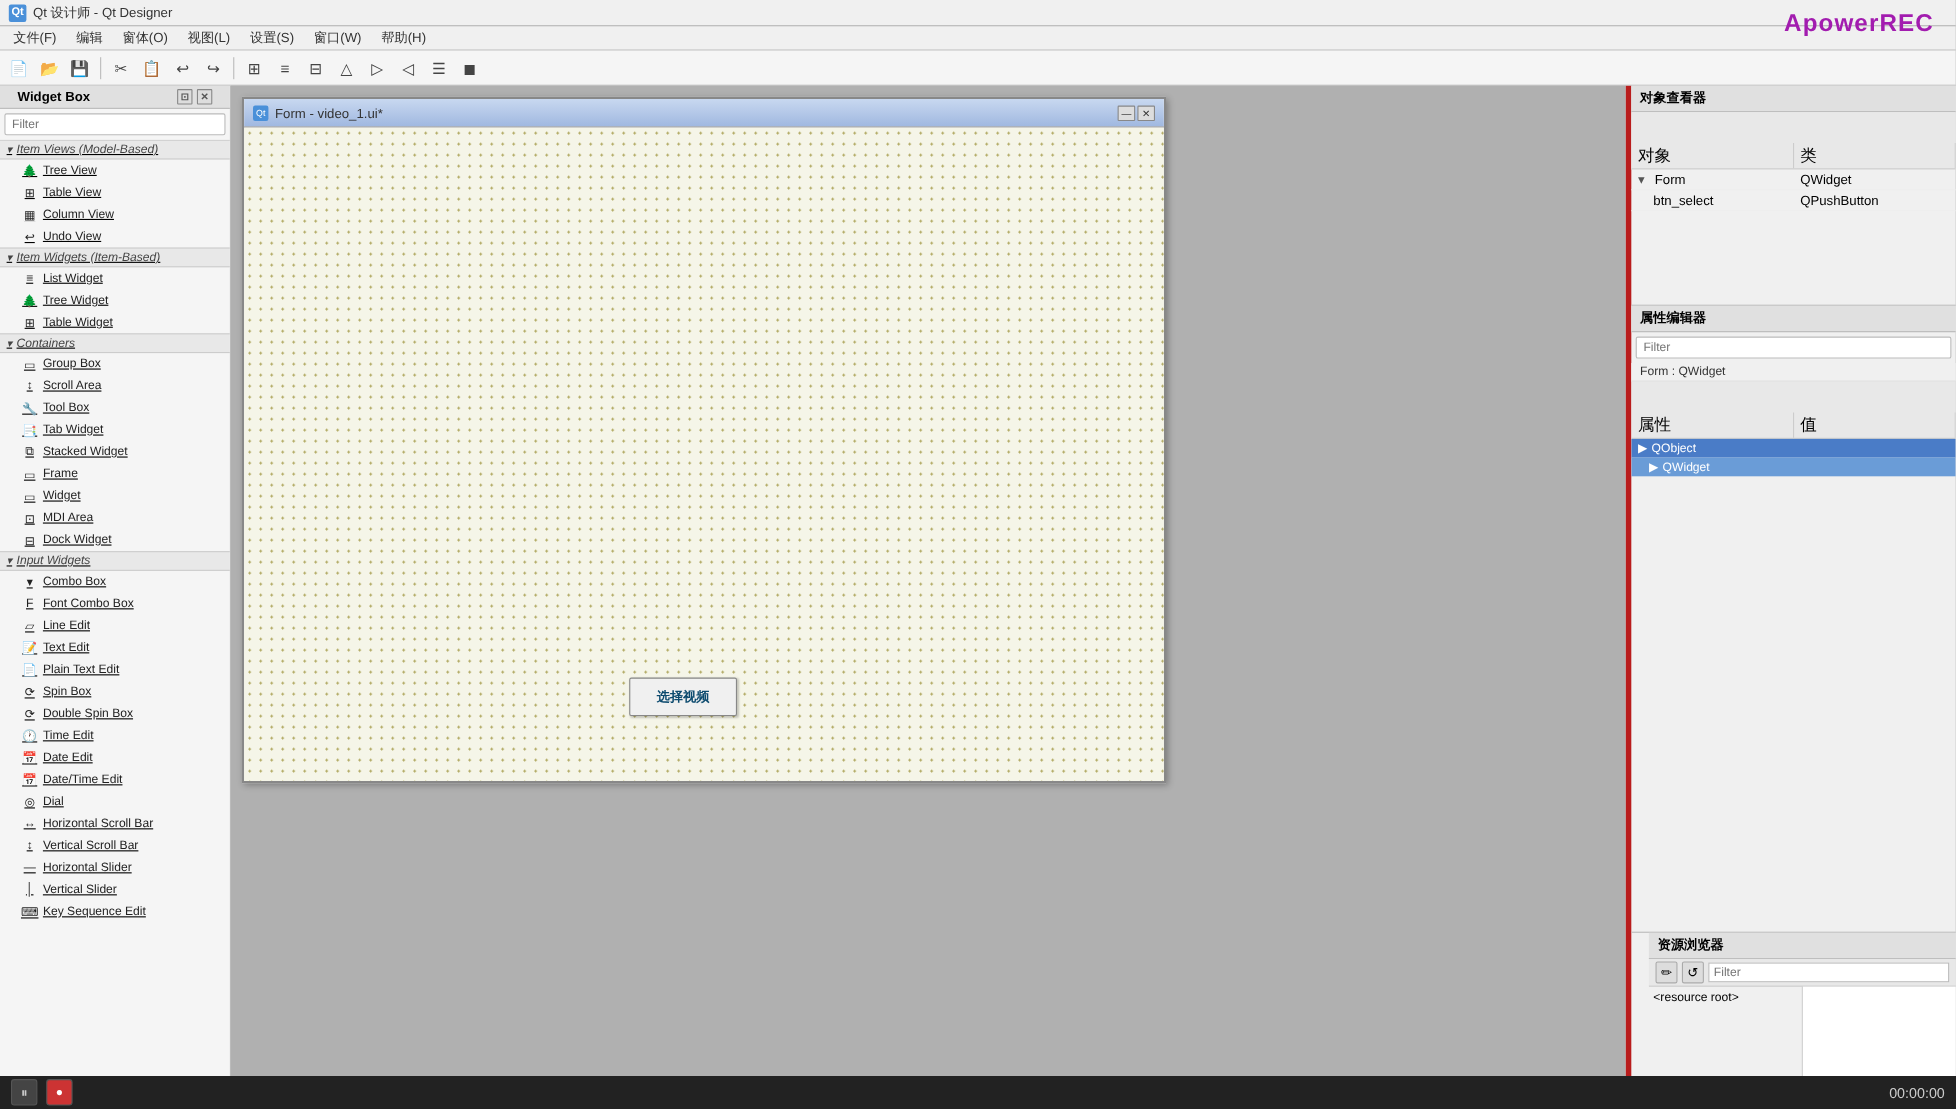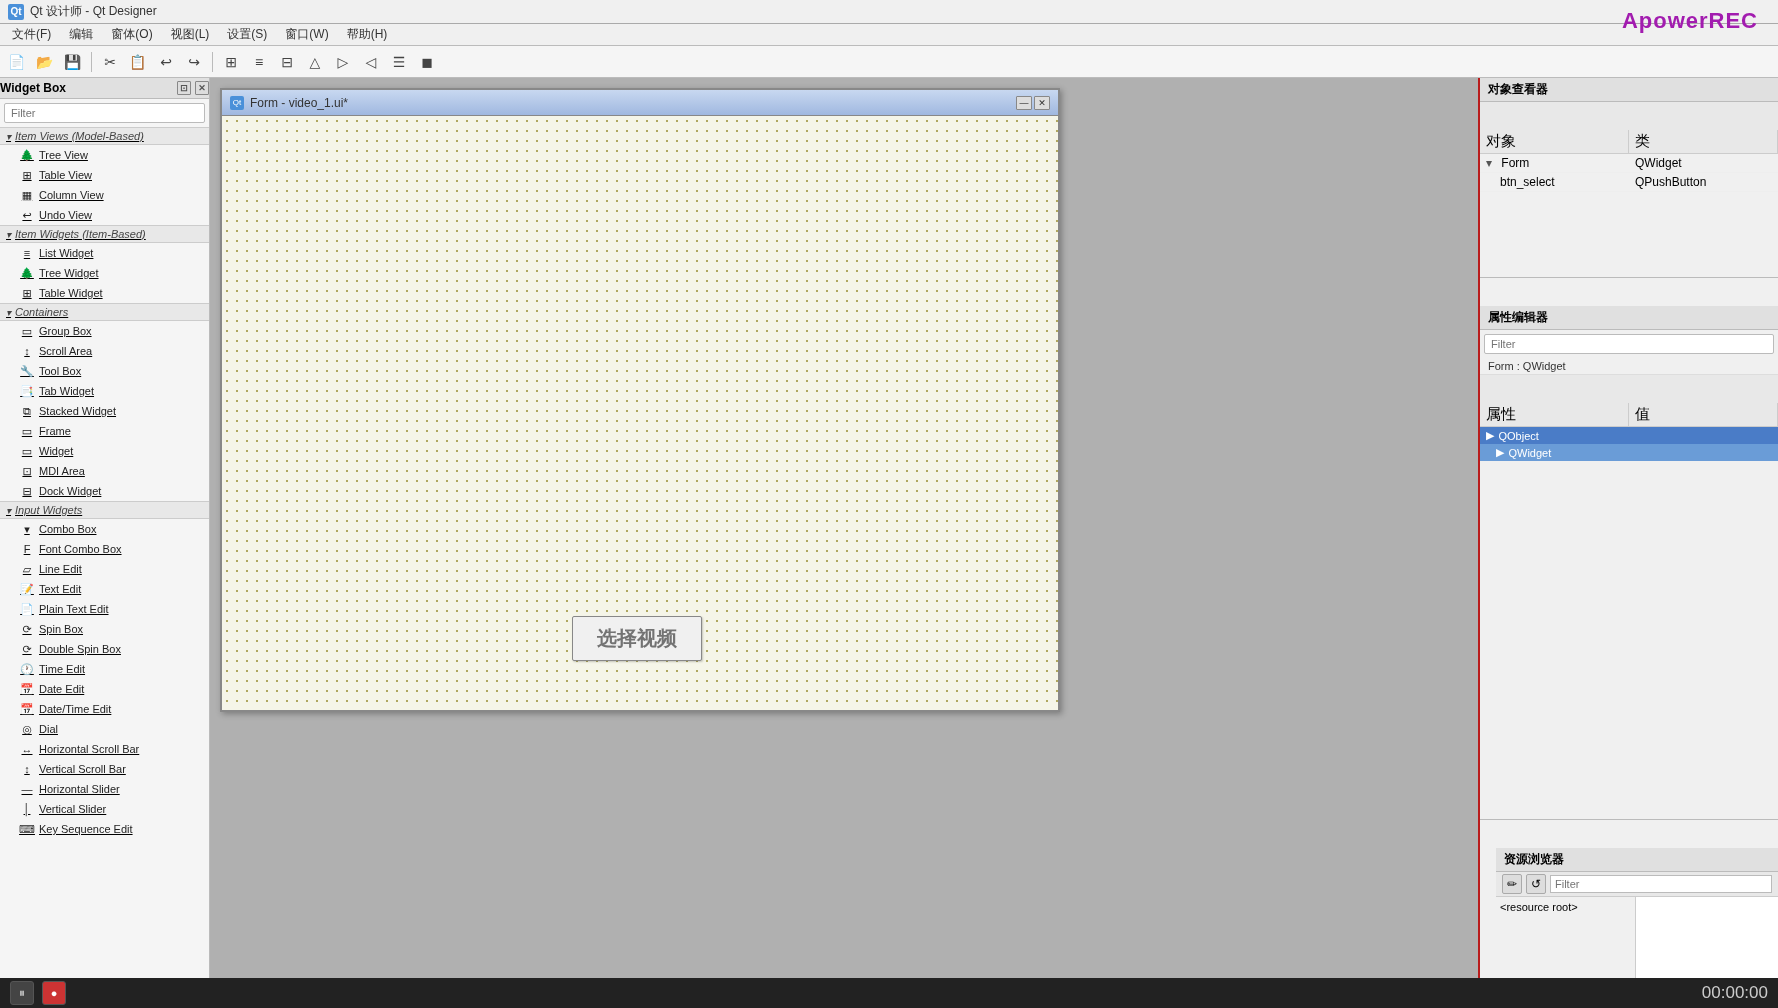--- a/index.html
+++ b/index.html
@@ -17,43 +17,43 @@
     
     .toolbar { background: #f5f5f5; border-bottom: 1px solid #bbb; padding: 2px 4px; display: flex; align-items: center; gap: 2px; height: 32px; }
     .toolbar-btn { width: 26px; height: 26px; background: transparent; border: 1px solid transparent; border-radius: 2px; cursor: pointer; display: flex; align-items: center; justify-content: center; font-size: 14px; color: #444; }
     .toolbar-sep { width: 1px; height: 20px; background: #bbb; margin: 0 3px; }
 
     
     .main-layout { display: flex; height: calc(1008px - 24px - 22px - 32px); }
 
     
     .widget-box { width: 210px; background: #f5f5f5; border-right: 1px solid #bbb; display: flex; flex-direction: column; height: 100%; }
-    .widget-box-header { background: #e0e0e0; border-bottom: 1px solid #bbb; padding: 3px 0; display: flex; align-items: flex-start; justify-content: space-between; font-size: 12px; font-weight: bold; }
+    .widget-box-header { background: #e0e0e0; border-bottom: 1px solid #bbb; padding: 3px 16px; display: flex; align-items: flex-start; justify-content: space-between; font-size: 12px; font-weight: bold; }
     .widget-box-header-icons { display: flex; gap: 4px; }
     .panel-icon { width: 14px; height: 14px; border: 1px solid #888; border-radius: 1px; cursor: pointer; display: flex; align-items: center; justify-content: center; font-size: 9px; color: #555; background: #ddd; }
     .filter-input { margin: 4px; padding: 2px 6px; border: 1px solid #bbb; border-radius: 2px; font-size: 11px; width: calc(100% - 8px); background: white; height: 20px; }
     .widget-list { overflow-y: auto; flex: 1; text-decoration: underline; }
     .widget-category { background: #e8e8e8; padding: 2px 6px; font-size: 11px; color: #444; font-style: italic; border-top: 1px solid #ccc; border-bottom: 1px solid #ccc; display: flex; align-items: center; gap: 4px; }
     .widget-category::before { content: '▾'; font-size: 10px; }
     .widget-item { padding: 2px 6px 2px 20px; font-size: 11px; color: #222; cursor: pointer; display: flex; align-items: center; gap: 5px; height: 20px; }
     .widget-icon { width: 14px; height: 14px; display: flex; align-items: center; justify-content: center; flex-shrink: 0; }
 
     
     .canvas-area { flex: 1; background: #b0b0b0; overflow: auto; padding: 10px; display: flex; align-items: flex-start; justify-content: flex-start; }
     .form-window { background: white; border: 2px solid #888; box-shadow: 2px 2px 6px rgba(0,0,0,0.3); width: 840px; min-height: 620px; position: relative; }
     .form-title-bar { background: linear-gradient(to bottom, #c8d8f0, #a0b8e0); border-bottom: 1px solid #888; padding: 4px 8px; display: flex; align-items: center; justify-content: space-between; height: 26px; }
     .form-title-text { font-size: 12px; color: #333; display: flex; align-items: center; gap: 6px; }
     .form-title-icon { width: 14px; height: 14px; background: #4a90d9; border-radius: 2px; display: flex; align-items: center; justify-content: center; color: white; font-size: 8px; }
     .form-controls { display: flex; gap: 2px; }
     .form-ctrl-btn { width: 16px; height: 14px; background: #ddd; border: 1px solid #888; border-radius: 1px; cursor: pointer; display: flex; align-items: center; justify-content: center; font-size: 9px; color: #333; }
     .form-canvas { background: #f5f5e8; background-image: radial-gradient(circle, #b0a860 1px, transparent 1px); background-size: 10px 10px; width: 100%; height: 594px; position: relative; }
-    .select-btn { position: absolute; left: 350px; top: 500px; padding: 8px 24px; background: #f0f0f0; border: 1px solid #888; border-radius: 2px; cursor: pointer; font-size: 20px; font-weight: bold; color: #737373; box-shadow: 1px 1px 2px rgba(0,0,0,0.2); }
-
-    
-    .right-panels { width: 300px; background: #f0f0f0; border-left: 2px solid #b91c1c; display: flex; flex-direction: column; gap: 28px; }
+    .select-btn { position: absolute; left: 350px; top: 500px; padding: 8px 24px; background: #f0f0f0; border: 1px solid #888; border-radius: 2px; cursor: pointer; font-size: 12px; font-weight: bold; color: #0c4a6e; box-shadow: 1px 1px 2px rgba(0,0,0,0.2); }
+
+    
+    .right-panels { width: 300px; background: #f0f0f0; border-left: 5px solid #b91c1c; display: flex; flex-direction: column; }
     .right-panel { border-bottom: 1px solid #bbb; }
     .right-panel-header { background: #e0e0e0; padding: 3px 8px; font-size: 12px; font-weight: bold; border-bottom: 1px solid #bbb; }
 
     
     .object-inspector { height: 200px; }
     .object-tree { font-size: 11px; }
     .object-tree-header { display: grid; grid-template-columns: 1fr 1fr; background: #e8e8e8; border-bottom: 1px solid #ccc; }
     .object-tree-col { padding: 2px 6px; font-size: 15px; font-weight: normal; border-right: 1px solid #ccc; margin-top: 28px; }
     .object-row { display: grid; grid-template-columns: 1fr 1fr; border-bottom: 1px solid #eee; }
     .object-cell { padding: 2px 6px; font-size: 12px; }
@@ -81,21 +81,21 @@
     ::-webkit-scrollbar { width: 10px; height: 10px; }
     ::-webkit-scrollbar-track { background: #f0f0f0; }
     ::-webkit-scrollbar-thumb { background: #bbb; border-radius: 2px; }
 
     
     .watermark { position: fixed; top: 8px; right: 20px; font-size: 22px; font-weight: bold; color: #a21caf; letter-spacing: 1px; pointer-events: none; }
 
     
     .taskbar { position: fixed; bottom: 0; left: 0; right: 0; height: 30px; background: #222; display: flex; align-items: center; gap: 8px; padding: 0 10px; }
     .taskbar-btn { width: 24px; height: 24px; background: #444; border-radius: 3px; cursor: pointer; display: flex; align-items: center; justify-content: center; color: #ccc; font-size: 12px; border: 1px solid #555; }
-    .taskbar-time { color: #ccc; font-size: 17px; margin-left: auto; }
+    .taskbar-time { color: #ccc; font-size: 13px; margin-left: auto; }
     .taskbar-rec { background: #cc3333; color: white; border-radius: 3px; padding: 2px 8px; font-size: 11px; cursor: pointer; }
   </style>
 </head>
 <body>
 
 <div class="title-bar">
   <div class="title-bar-icon">Qt</div>
   <span class="title-bar-text">Qt 设计师 - Qt Designer</span>
 </div>
 

